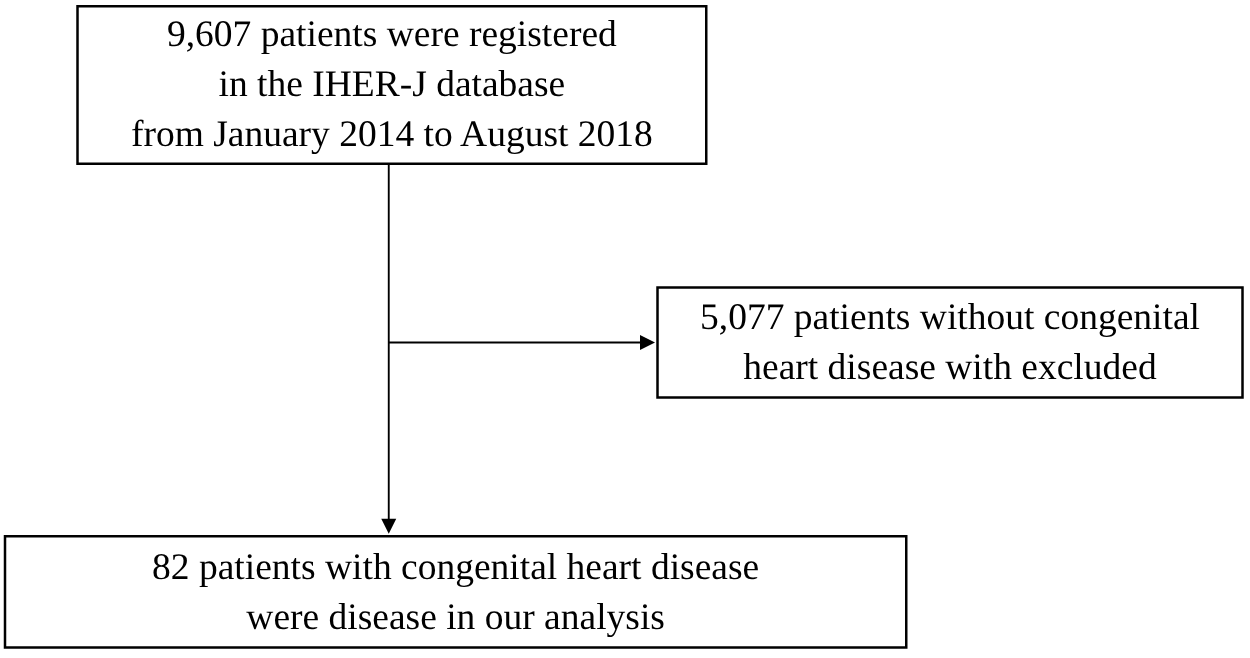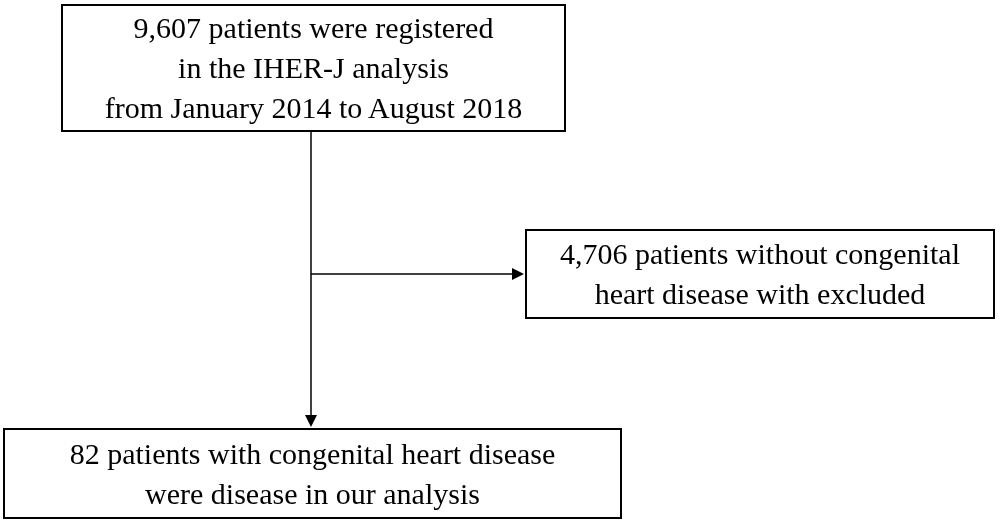--- a/index.html
+++ b/index.html
@@ -34,44 +34,44 @@
     justify-content: center;
     align-items: center;
     text-align: center;
     font-size: 30px;
     line-height: 40px;
     white-space: nowrap;
   }
   .node span { display: block; }
   .node-registered { left: 61px;  top: 4px;   width: 505px; height: 128px; }
   .node-excluded   { left: 525px; top: 229px; width: 470px; height: 90px;  }
-  .node-included   { left: 3px;   top: 428px; width: 619px; height: 91px;  }
+  .node-included   { left: 3px;   top: 428px; width: 723px; height: 91px;  }
 </style>
 </head>
 <body>
 
 <div class="canvas">
 
   <svg class="connectors" viewBox="0 0 1000 526" xmlns="http://www.w3.org/2000/svg">
 
     <line x1="311" y1="132" x2="311" y2="416" stroke="#000000" stroke-width="1.5"></line>
     <polygon points="305,415 317,415 311,427" fill="#000000"></polygon>
 
     <line x1="311" y1="274" x2="513" y2="274" stroke="#000000" stroke-width="1.5"></line>
     <polygon points="512,268 512,280 524,274" fill="#000000"></polygon>
   </svg>
 
   <div class="node node-registered">
     <span>9,607 patients were registered</span>
-    <span>in the IHER-J analysis</span>
+    <span>in the IHER-J database</span>
     <span>from January 2014 to August 2018</span>
   </div>
 
   <div class="node node-excluded">
-    <span>4,706 patients without congenital</span>
+    <span>5,077 patients without congenital</span>
     <span>heart disease with excluded</span>
   </div>
 
   <div class="node node-included">
     <span>82 patients with congenital heart disease</span>
     <span>were disease in our analysis</span>
   </div>
 
 </div>
 

